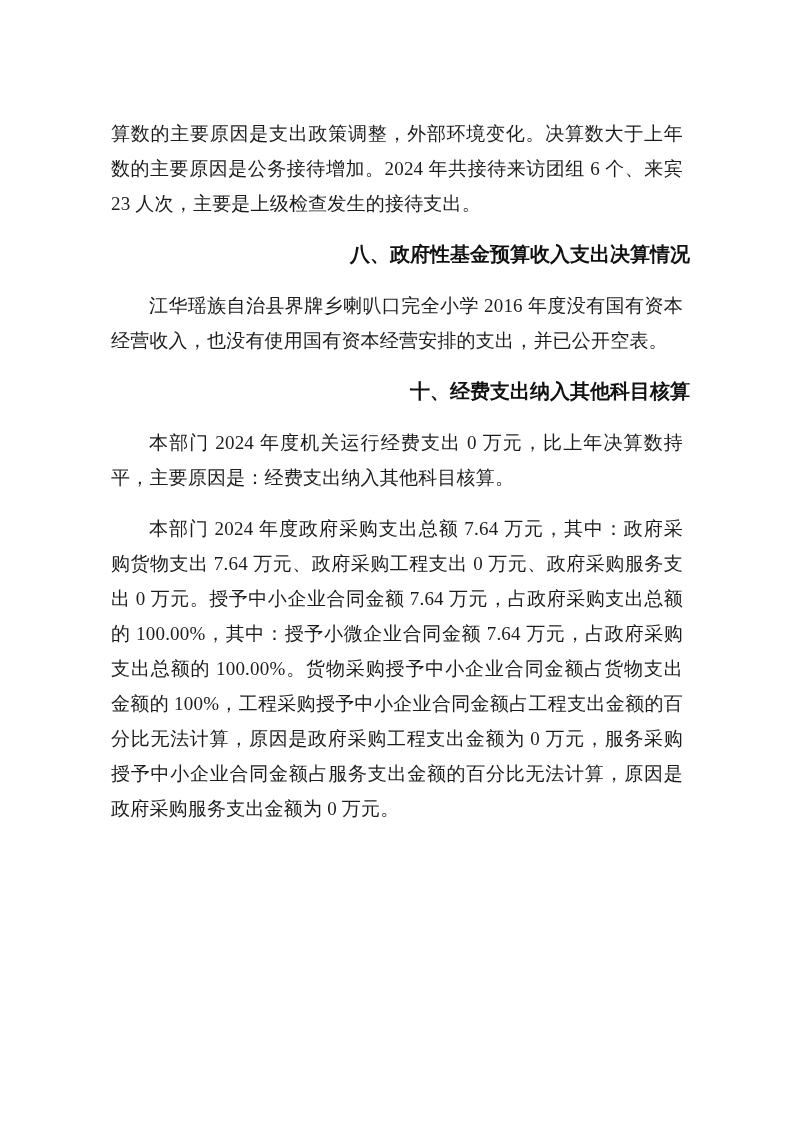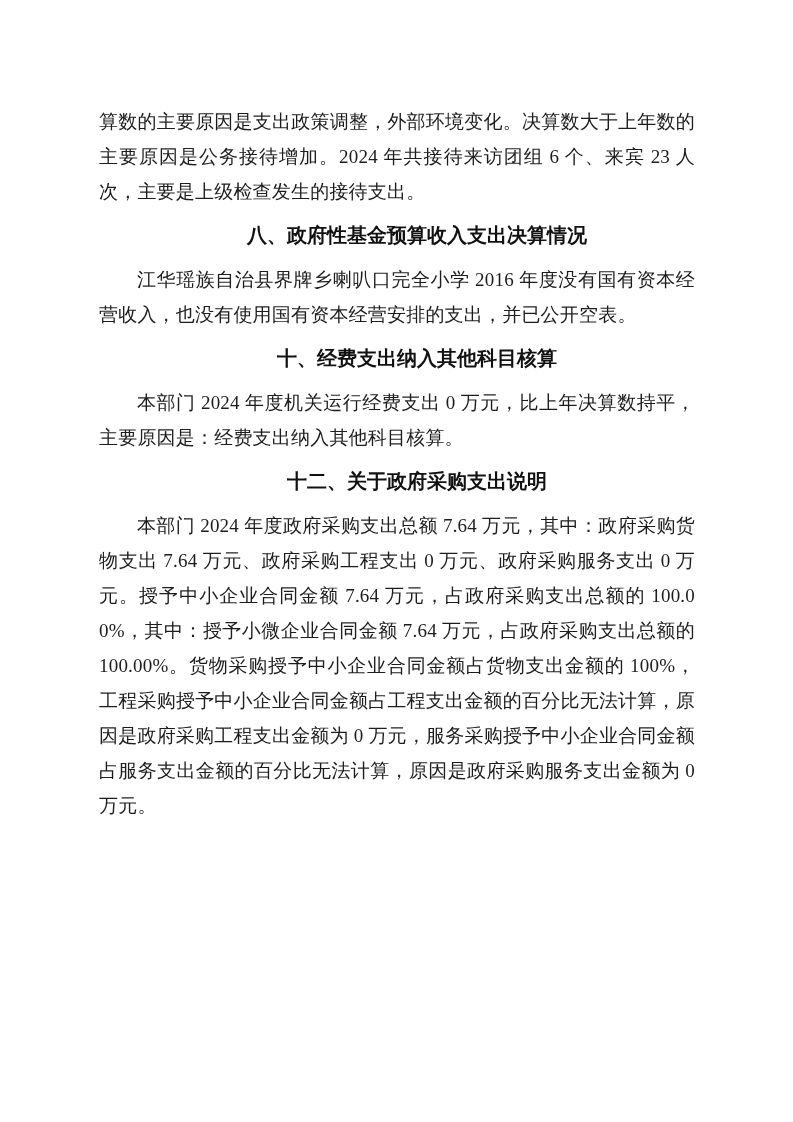--- a/index.html
+++ b/index.html
@@ -16,48 +16,47 @@
     font-family: "Liberation Serif", serif;
     color: #1c1c1c;
   }
   .content {
     position: absolute;
     left: 95px;
     top: 100px;
     width: 604px;
   }
   .para {
-    margin: 4px;
+    margin: 16px;
     font-size: 19px;
     line-height: 35px;
     text-align: justify;
     text-indent: 2em;
     letter-spacing: 0.2px;
     word-break: break-all;
   }
   .para.continued {
     text-indent: 0;
   }
   .heading {
     margin: 9px;
     font-family: "Liberation Sans", sans-serif;
     font-weight: bold;
     font-size: 20px;
     line-height: 35px;
     text-indent: 2em;
-    text-align: center;
+    text-align: right;
     color: #111111;
   }
 </style>
 </head>
 <body>
 
 <div class="page">
   <div class="content">
       <p class="para continued">算数的主要原因是支出政策调整，外部环境变化。决算数大于上年数的主要原因是公务接待增加。2024 年共接待来访团组 6 个、来宾 23 人次，主要是上级检查发生的接待支出。</p>
       <p class="heading">八、政府性基金预算收入支出决算情况</p>
       <p class="para">江华瑶族自治县界牌乡喇叭口完全小学 2016 年度没有国有资本经营收入，也没有使用国有资本经营安排的支出，并已公开空表。</p>
       <p class="heading">十、经费支出纳入其他科目核算</p>
       <p class="para">本部门 2024 年度机关运行经费支出 0 万元，比上年决算数持平，主要原因是：经费支出纳入其他科目核算。</p>
-      <p class="heading">十二、关于政府采购支出说明</p>
       <p class="para">本部门 2024 年度政府采购支出总额 7.64 万元，其中：政府采购货物支出 7.64 万元、政府采购工程支出 0 万元、政府采购服务支出 0 万元。授予中小企业合同金额 7.64 万元，占政府采购支出总额的 100.00%，其中：授予小微企业合同金额 7.64 万元，占政府采购支出总额的 100.00%。货物采购授予中小企业合同金额占货物支出金额的 100%，工程采购授予中小企业合同金额占工程支出金额的百分比无法计算，原因是政府采购工程支出金额为 0 万元，服务采购授予中小企业合同金额占服务支出金额的百分比无法计算，原因是政府采购服务支出金额为 0 万元。</p>
     </div>
 </div>
 
 </body></html>

